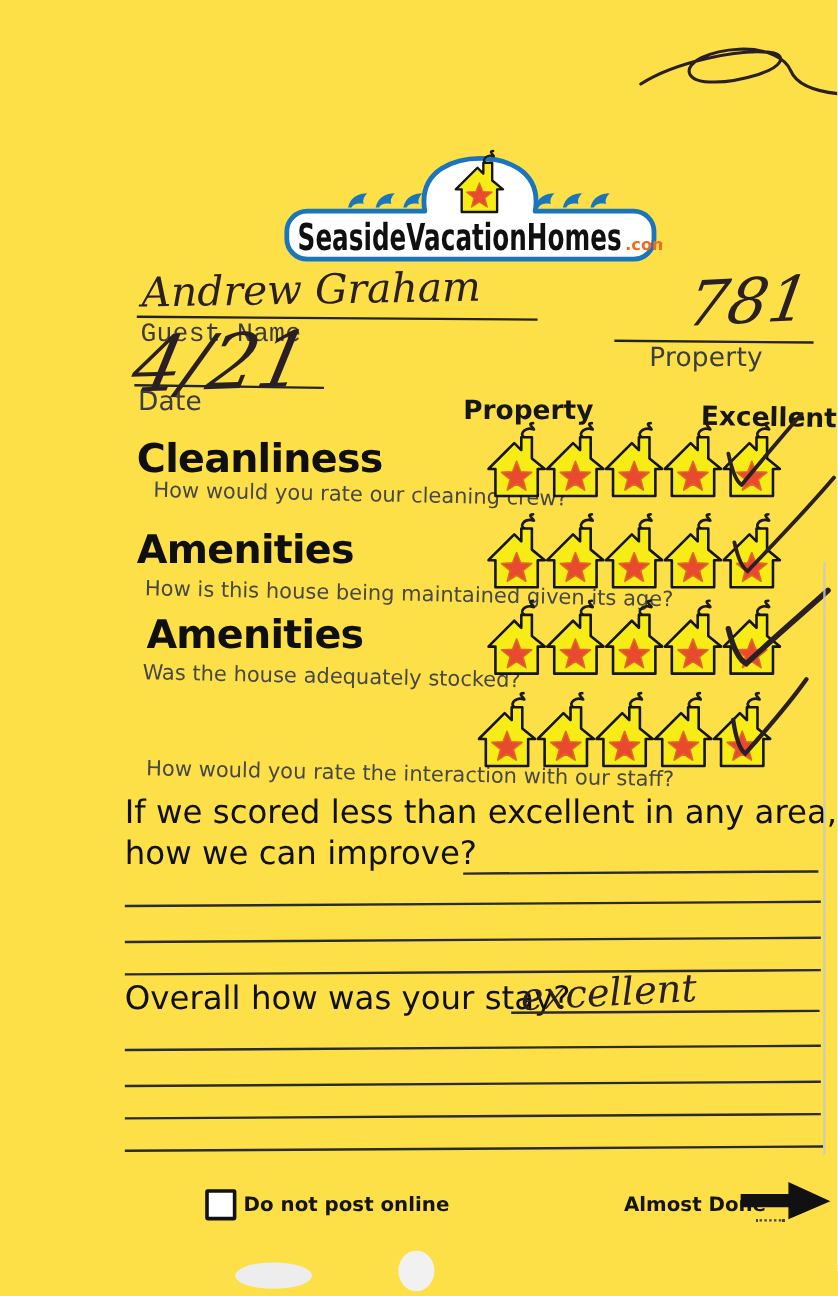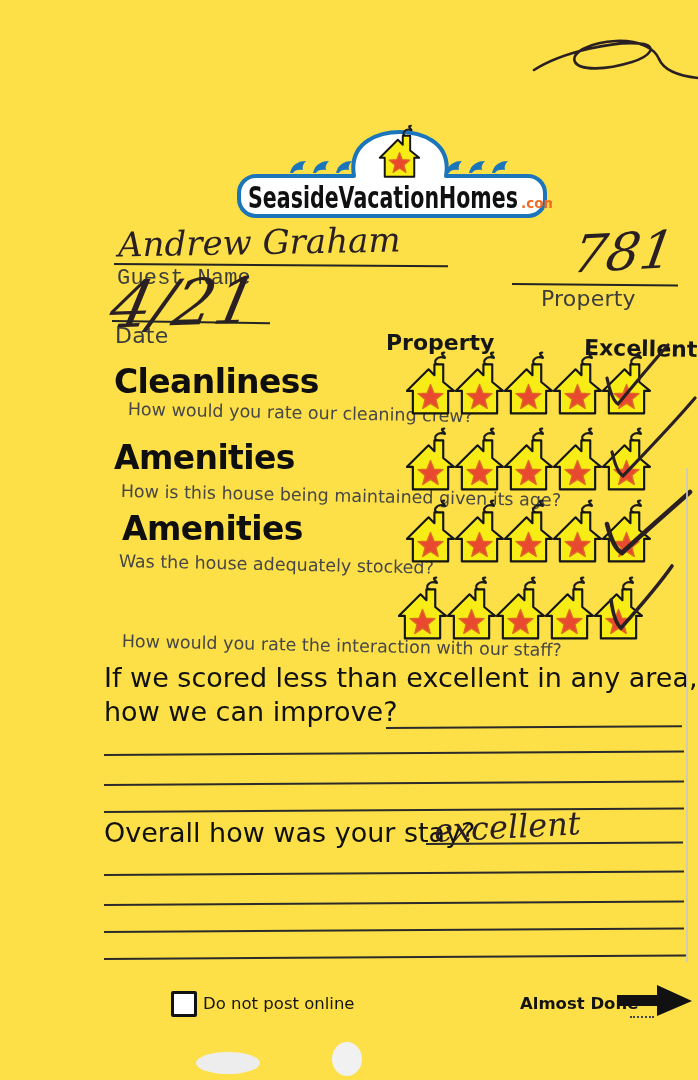--- a/index.html
+++ b/index.html
@@ -195,21 +195,21 @@
 
   <div class="q" style="left:104px;top:817px;">Overall how was your stay?</div>
   <div class="hw" style="left:434px;top:808px;font-size:32px;transform:rotate(-3deg);">excellent</div>
   <div class="rule" style="left:426px;top:843px;width:257px;"></div>
   <div class="rule" style="left:104px;top:874px;width:580px;"></div>
   <div class="rule" style="left:104px;top:904px;width:580px;"></div>
   <div class="rule" style="left:104px;top:931px;width:580px;"></div>
   <div class="rule" style="left:104px;top:958px;width:582px;border-top-width:2.5px;"></div>
 
   <div class="checkbox" style="left:171px;top:991px;" role="checkbox" aria-checked="false"></div>
-  <div class="footer-label" style="left:203px;top:994px;font-weight:400;">Do not post online</div>
+  <div class="footer-label" style="left:203px;top:994px;font-weight:700;">Do not post online</div>
   <div class="footer-label" style="left:520px;top:994px;">Almost Done</div>
   <svg class="abs" style="left:617px;top:984px;" width="76" height="34" viewBox="0 0 76 34">
     <path d="M0,11 H40 V1 L75,17 L40,32 V22 H0 Z" fill="#111111"></path>
   </svg>
   <div class="abs" style="left:630px;top:1016px;width:24px;border-top:2px dotted #444;"></div>
 
   <svg class="abs" style="left:0;top:0;pointer-events:none;" width="698" height="1080" viewBox="0 0 698 1080">
     <path d="M607,378 C610,392 613,401 618,404 C633,386 652,363 668,345" fill="none" stroke-width="3.2" stroke-linecap="round" stroke="#2a2023"></path>
     <path d="M612,452 C615,465 618,473 623,476 C642,456 673,424 695,398" fill="none" stroke-width="3.2" stroke-linecap="round" stroke="#2a2023"></path>
     <path d="M607,524 C611,540 616,550 622,553 C642,534 669,511 690,492" fill="none" stroke-width="4.6" stroke-linecap="round" stroke="#2a2023"></path>

